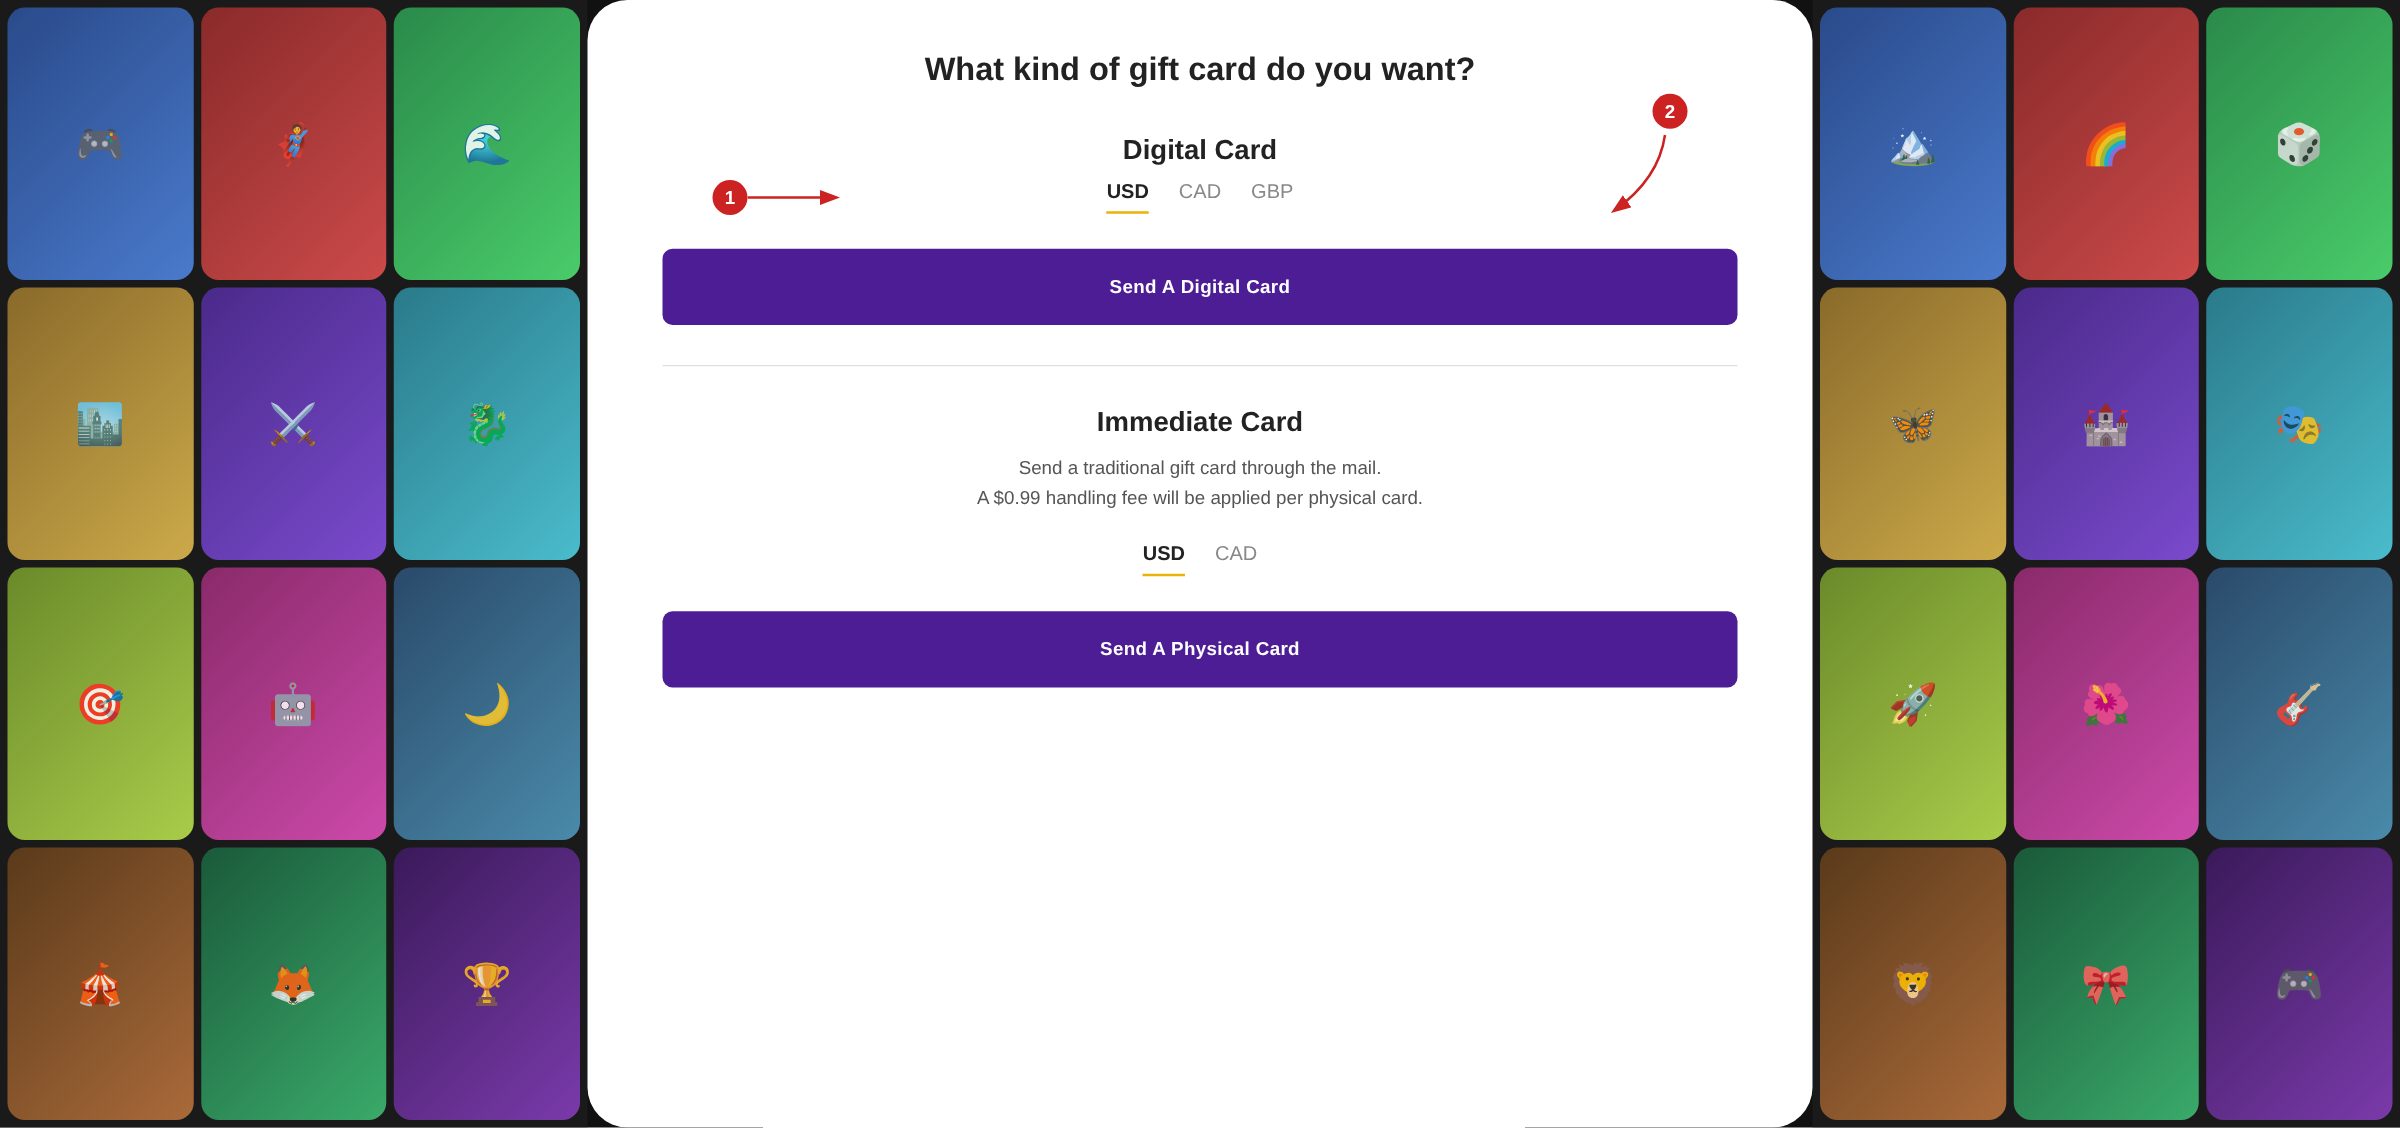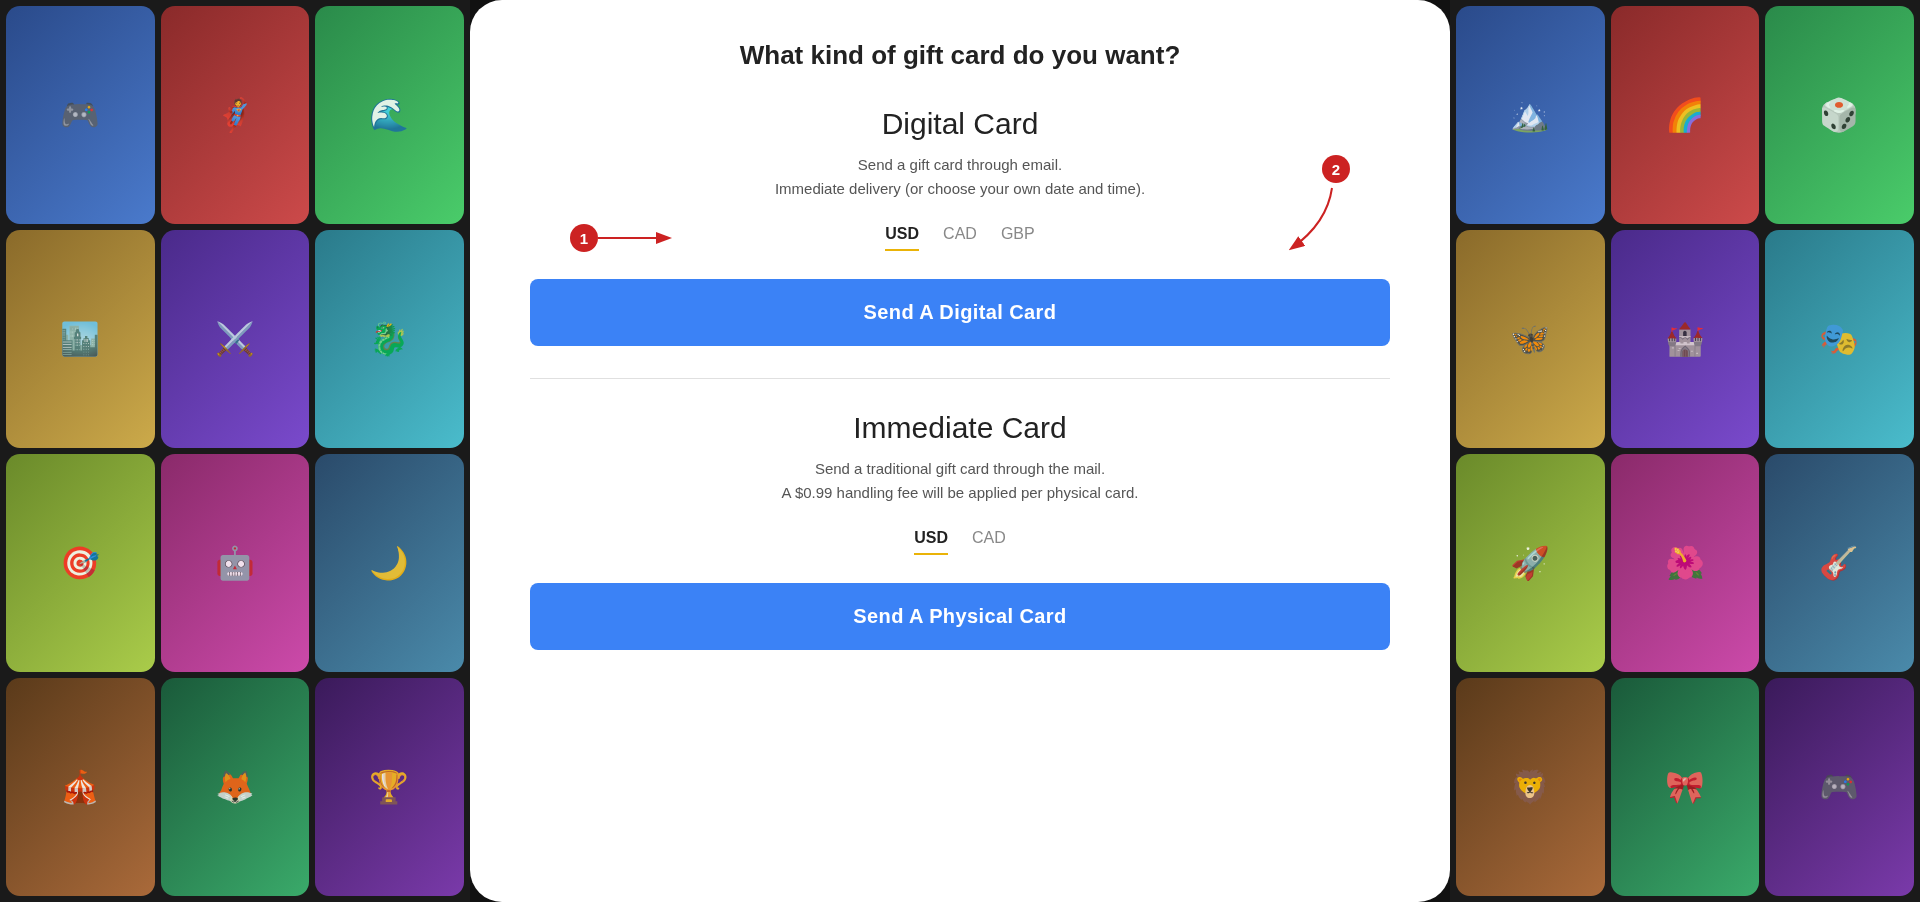--- a/index.html
+++ b/index.html
@@ -90,22 +90,22 @@
       border: none;
       border-top: 1px solid #e0e0e0;
       margin: 32px 0;
     }
 
     .card-section {
       margin-bottom: 8px;
     }
 
     .section-title {
-      font-size: 30px;
-      font-weight: 400;
+      font-size: 22px;
+      font-weight: 700;
       text-align: center;
       color: #222;
       margin-bottom: 12px;
     }
 
     .section-desc {
       font-size: 15px;
       color: #555;
       text-align: center;
       line-height: 1.6;
@@ -139,23 +139,23 @@
       color: #222;
       border-bottom: 2px solid #eab308;
       font-weight: 700;
     }
 
     
     .action-btn {
       display: block;
       width: 100%;
       padding: 22px;
-      background: #3b82f6;
+      background: #4c1d95;
       color: #fff;
-      font-size: 20px;
+      font-size: 15px;
       font-weight: 700;
       text-align: center;
       border: none;
       border-radius: 8px;
       cursor: pointer;
       letter-spacing: 0.02em;
     }
 
     .annotation-circle {
       display: inline-flex;
@@ -215,24 +215,20 @@
     <div class="bg-tile" data-emoji="🏆"></div>
   </div>
 
   <div class="bg-center">
     <div class="modal-content">
 
       <h1 class="page-title">What kind of gift card do you want?</h1>
 
       <div class="card-section">
         <h2 class="section-title">Digital Card</h2>
-        <p class="section-desc">
-          <span>Send a gift card through email.</span><br>
-          <span>Immediate delivery (or choose your own date and time).</span>
-        </p>
 
         <div class="tabs-row" style="position:relative; margin-bottom: 28px;">
 
           <div class="annotation-circle annotation-1" style="left:40px; top:50%; transform:translateY(-50%);">1</div>
 
           <svg class="arrow-1" width="80" height="24" style="position:absolute; left:68px; top:50%; transform:translateY(-50%);">
             <defs>
               <marker id="arrow1" markerWidth="8" markerHeight="8" refX="6" refY="3" orient="auto">
                 <path d="M0,0 L0,6 L8,3 z" fill="#cc2222"></path>
               </marker>

